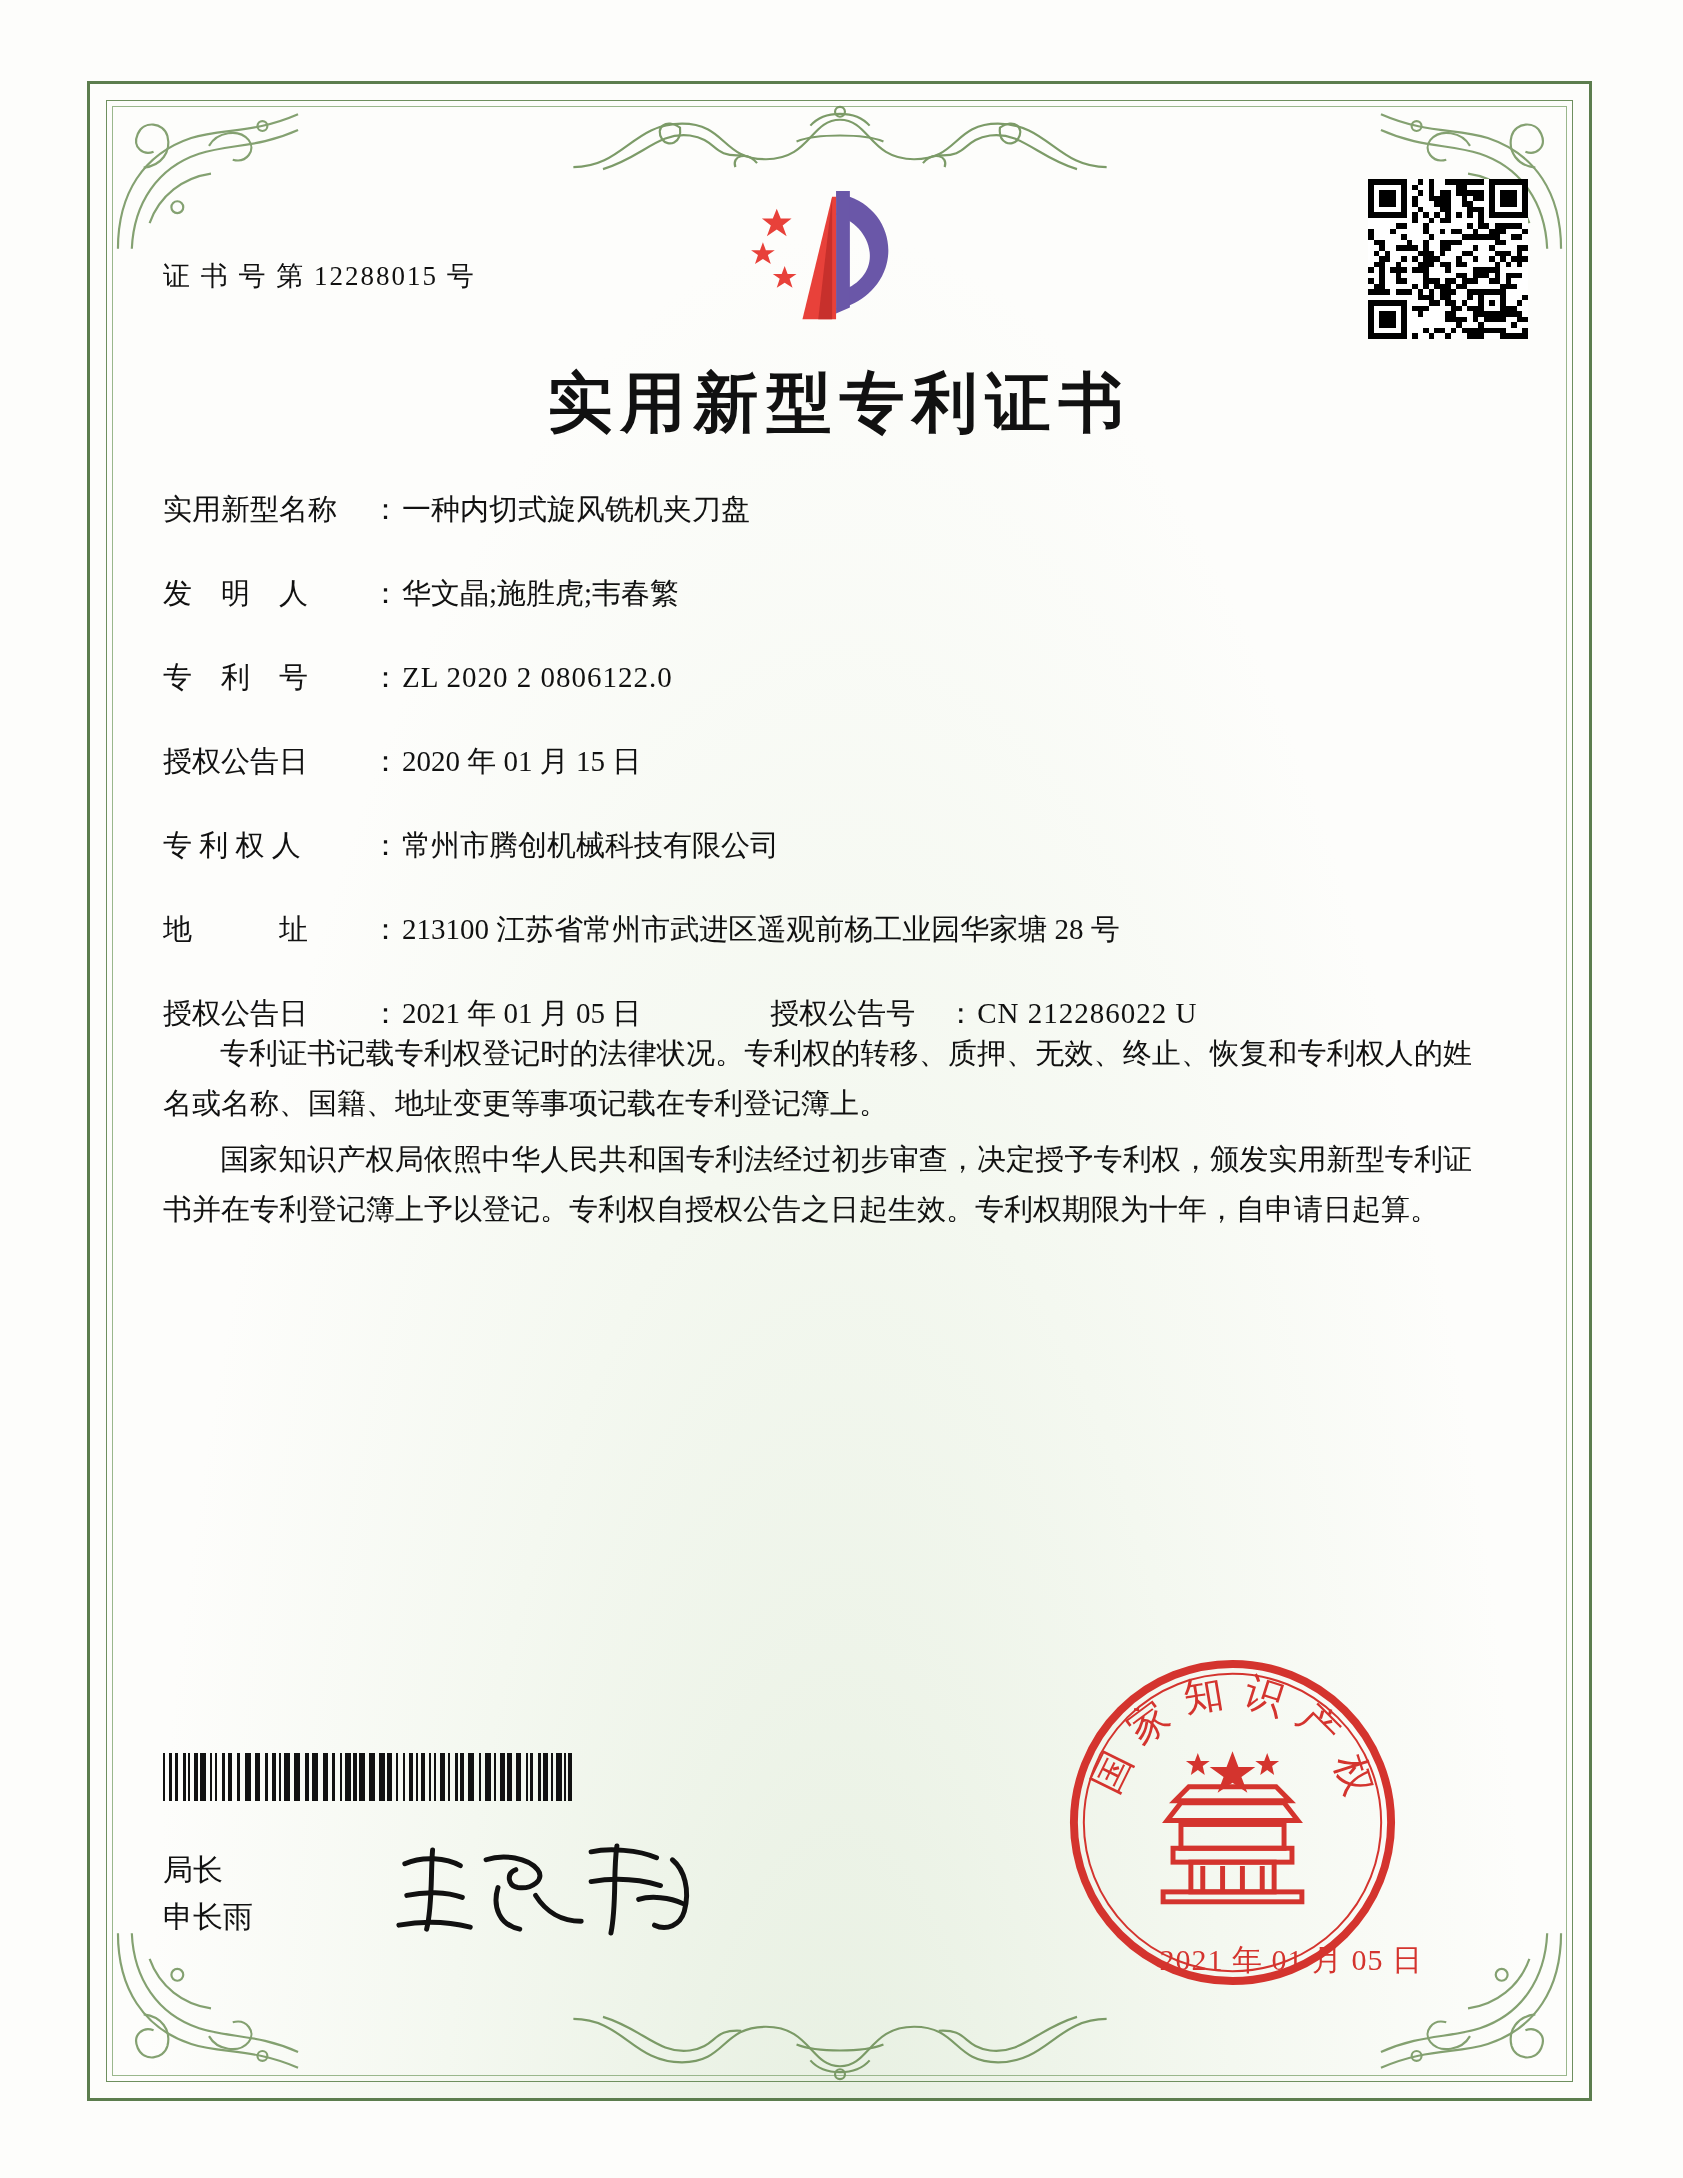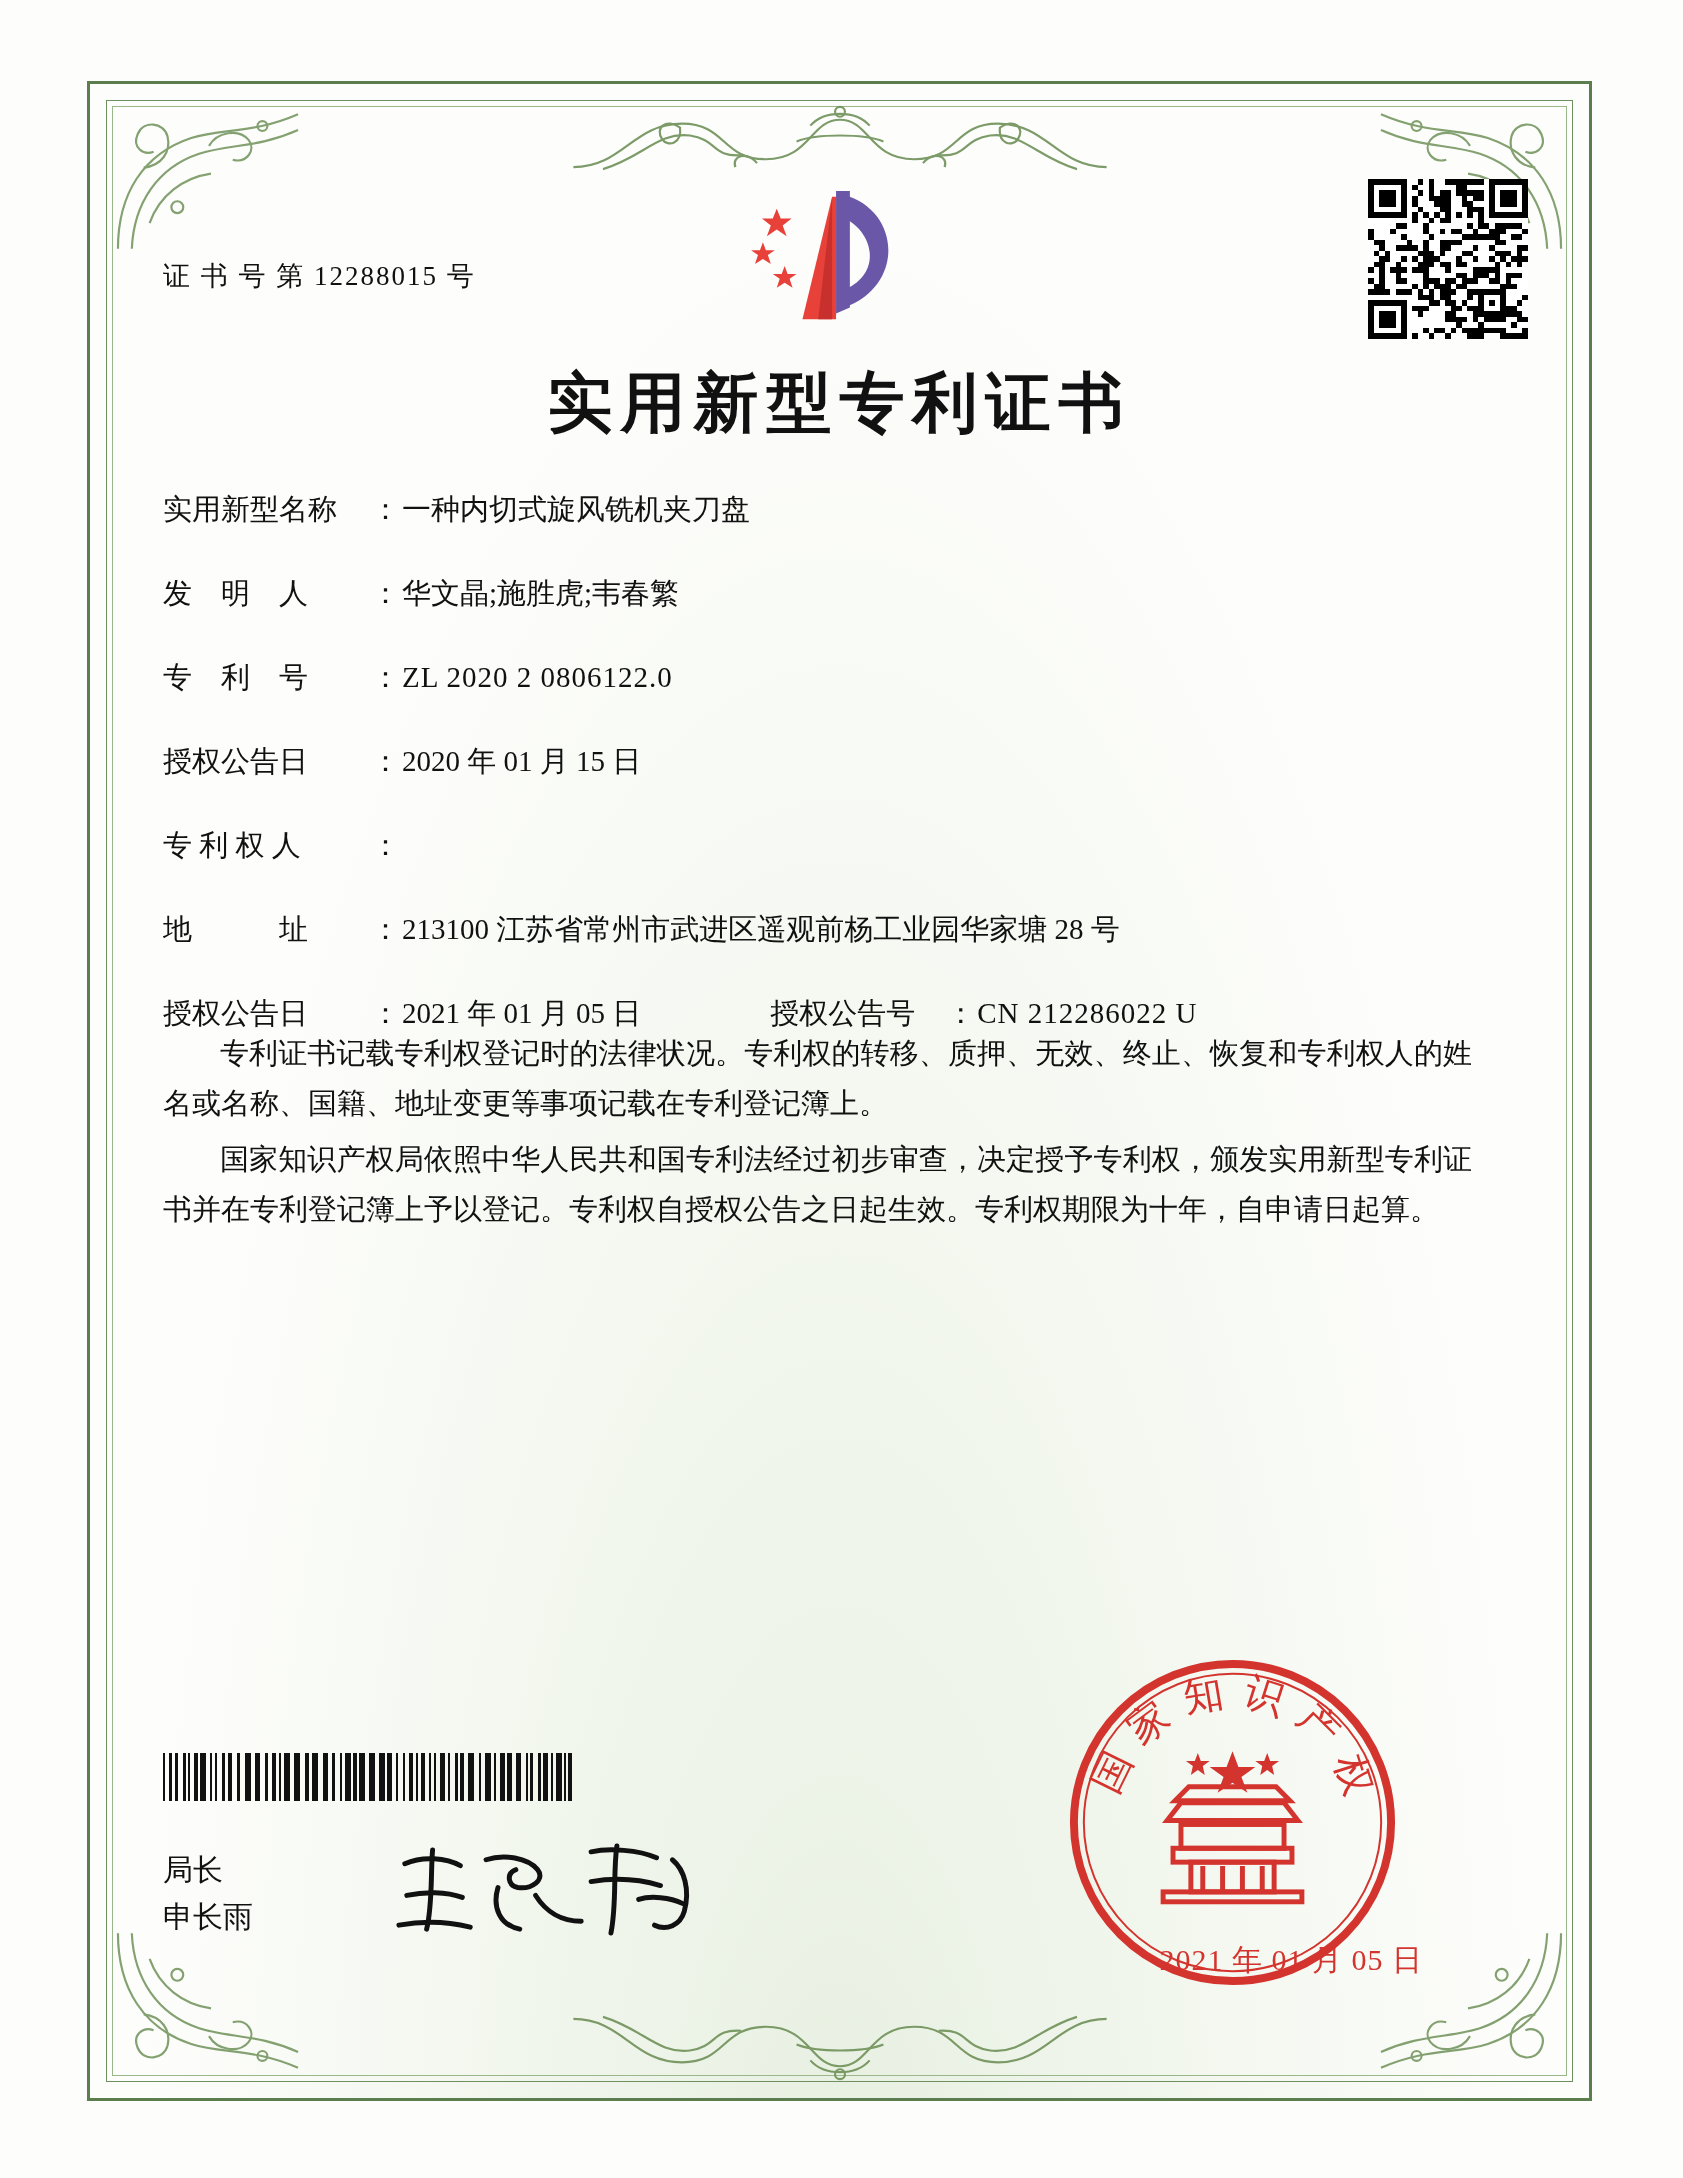--- a/index.html
+++ b/index.html
@@ -740,20 +740,21 @@
         <span class="fvalue mono-sp">ZL 2020 2 0806122.0</span>
       </div>
       <div class="frow">
         <span class="flabel">授权公告日</span>
         <span class="fcolon">：</span>
         <span class="fvalue">2020 年 01 月 15 日</span>
       </div>
       <div class="frow">
         <span class="flabel">专 利 权 人</span>
         <span class="fcolon">：</span>
+        <span class="fvalue">常州市腾创机械科技有限公司</span>
       </div>
       <div class="frow">
         <span class="flabel">地　　　址</span>
         <span class="fcolon">：</span>
         <span class="fvalue">213100 江苏省常州市武进区遥观前杨工业园华家塘 28 号</span>
       </div>
       <div class="frow">
         <span class="flabel">授权公告日</span>
         <span class="fcolon">：</span>
         <span class="fvalue">2021 年 01 月 05 日</span>

